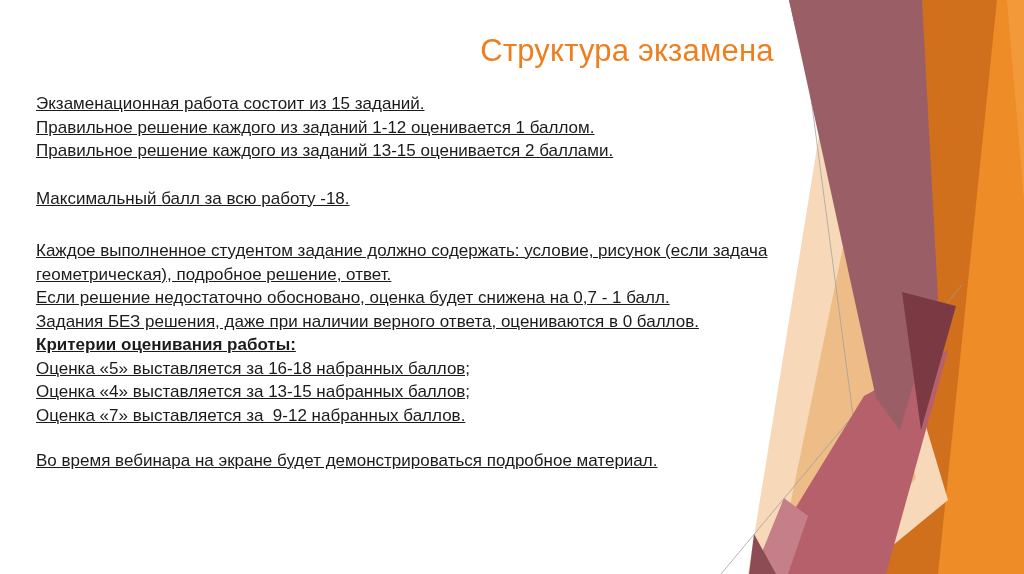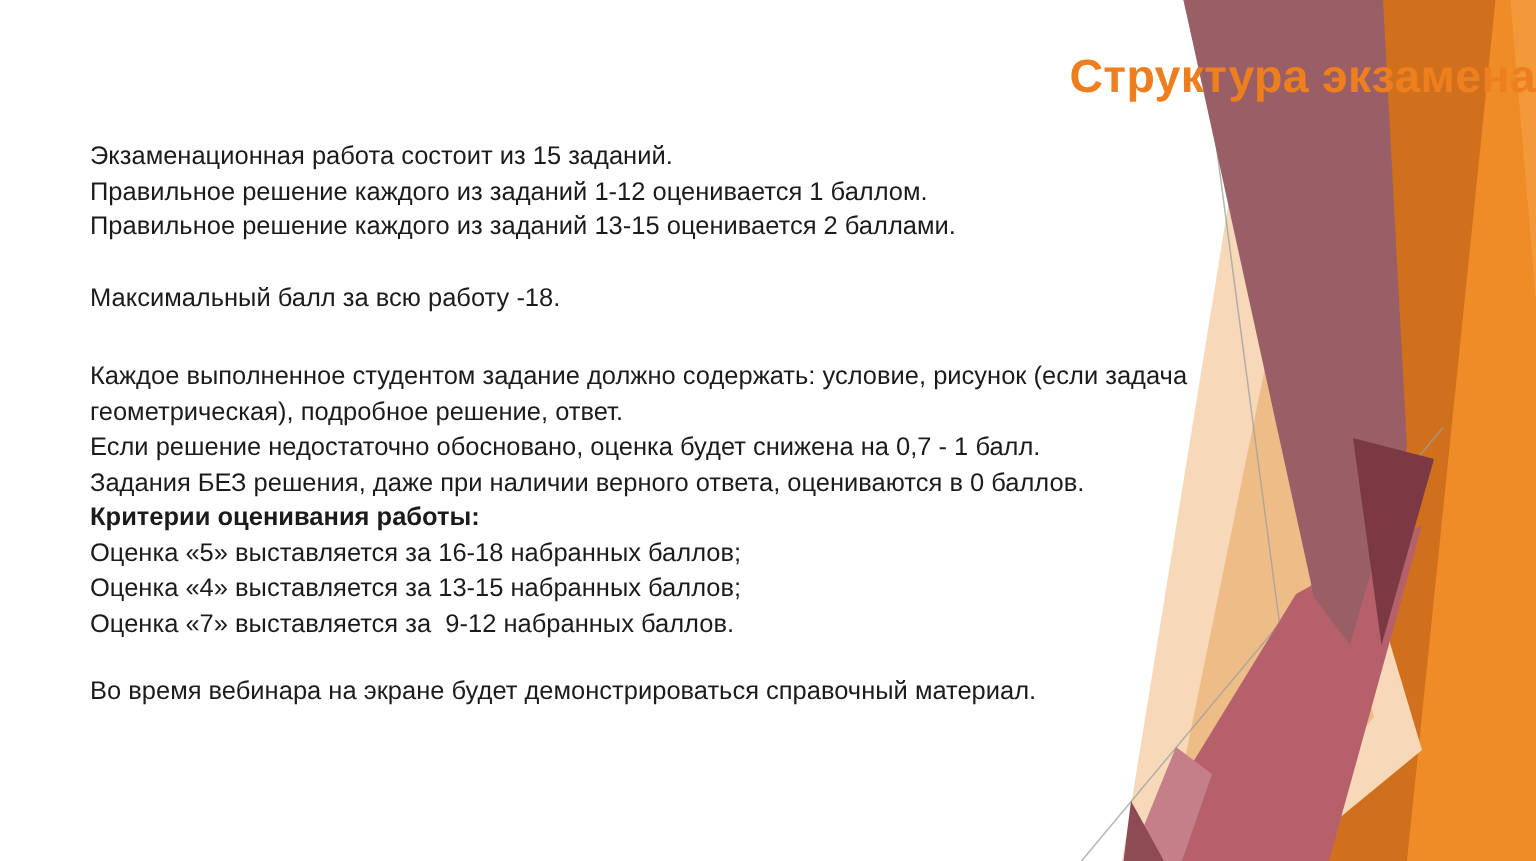--- a/index.html
+++ b/index.html
@@ -9,29 +9,29 @@
     overflow:hidden;position:relative;
     font-family:"Liberation Sans","DejaVu Sans",sans-serif;
   }
   .decor{
     position:absolute;top:0;left:0;width:1024px;height:574px;
     z-index:0;pointer-events:none;
   }
   .title{
     position:absolute;top:33px;left:0;right:0;
     box-sizing:border-box;padding-left:230px;
-    text-align:right;
-    font-size:31px;font-weight:700;letter-spacing:0.2px;
+    text-align:center;
+    font-size:31px;font-weight:400;letter-spacing:0.2px;
     color:var(--accent,#ee7f1e);
     z-index:2;white-space:nowrap;
   }
   .body-text{
-    position:absolute;top:92px;left:60px;width:800px;
+    position:absolute;top:92px;left:36px;width:800px;
     z-index:2;
-    font-size:17px;line-height:23.5px;color:#1b1b1b;
+    font-size:17px;line-height:23.5px;color:#1b1b1b;text-decoration:underline;
   }
   .para .line{white-space:pre;}
   .para .line.bold{font-weight:bold;}
   .para:nth-child(1){margin-bottom:24px;}
   .para:nth-child(2){margin-bottom:29px;}
   .para:nth-child(3){}
   .para:nth-child(4){margin-bottom:22px;}
 </style>
 </head>
 <body>
@@ -69,15 +69,15 @@
       <div class="line">Если решение недостаточно обосновано, оценка будет снижена на 0,7 - 1 балл.</div>
       <div class="line">Задания БЕЗ решения, даже при наличии верного ответа, оцениваются в 0 баллов.</div>
     </div>
     <div class="para">
       <div class="line bold">Критерии оценивания работы:</div>
       <div class="line">Оценка «5» выставляется за 16-18 набранных баллов;</div>
       <div class="line">Оценка «4» выставляется за 13-15 набранных баллов;</div>
       <div class="line">Оценка «7» выставляется за  9-12 набранных баллов.</div>
     </div>
     <div class="para">
-      <div class="line">Во время вебинара на экране будет демонстрироваться справочный материал.</div>
+      <div class="line">Во время вебинара на экране будет демонстрироваться подробное материал.</div>
     </div>
   </div>
 
 </body></html>

